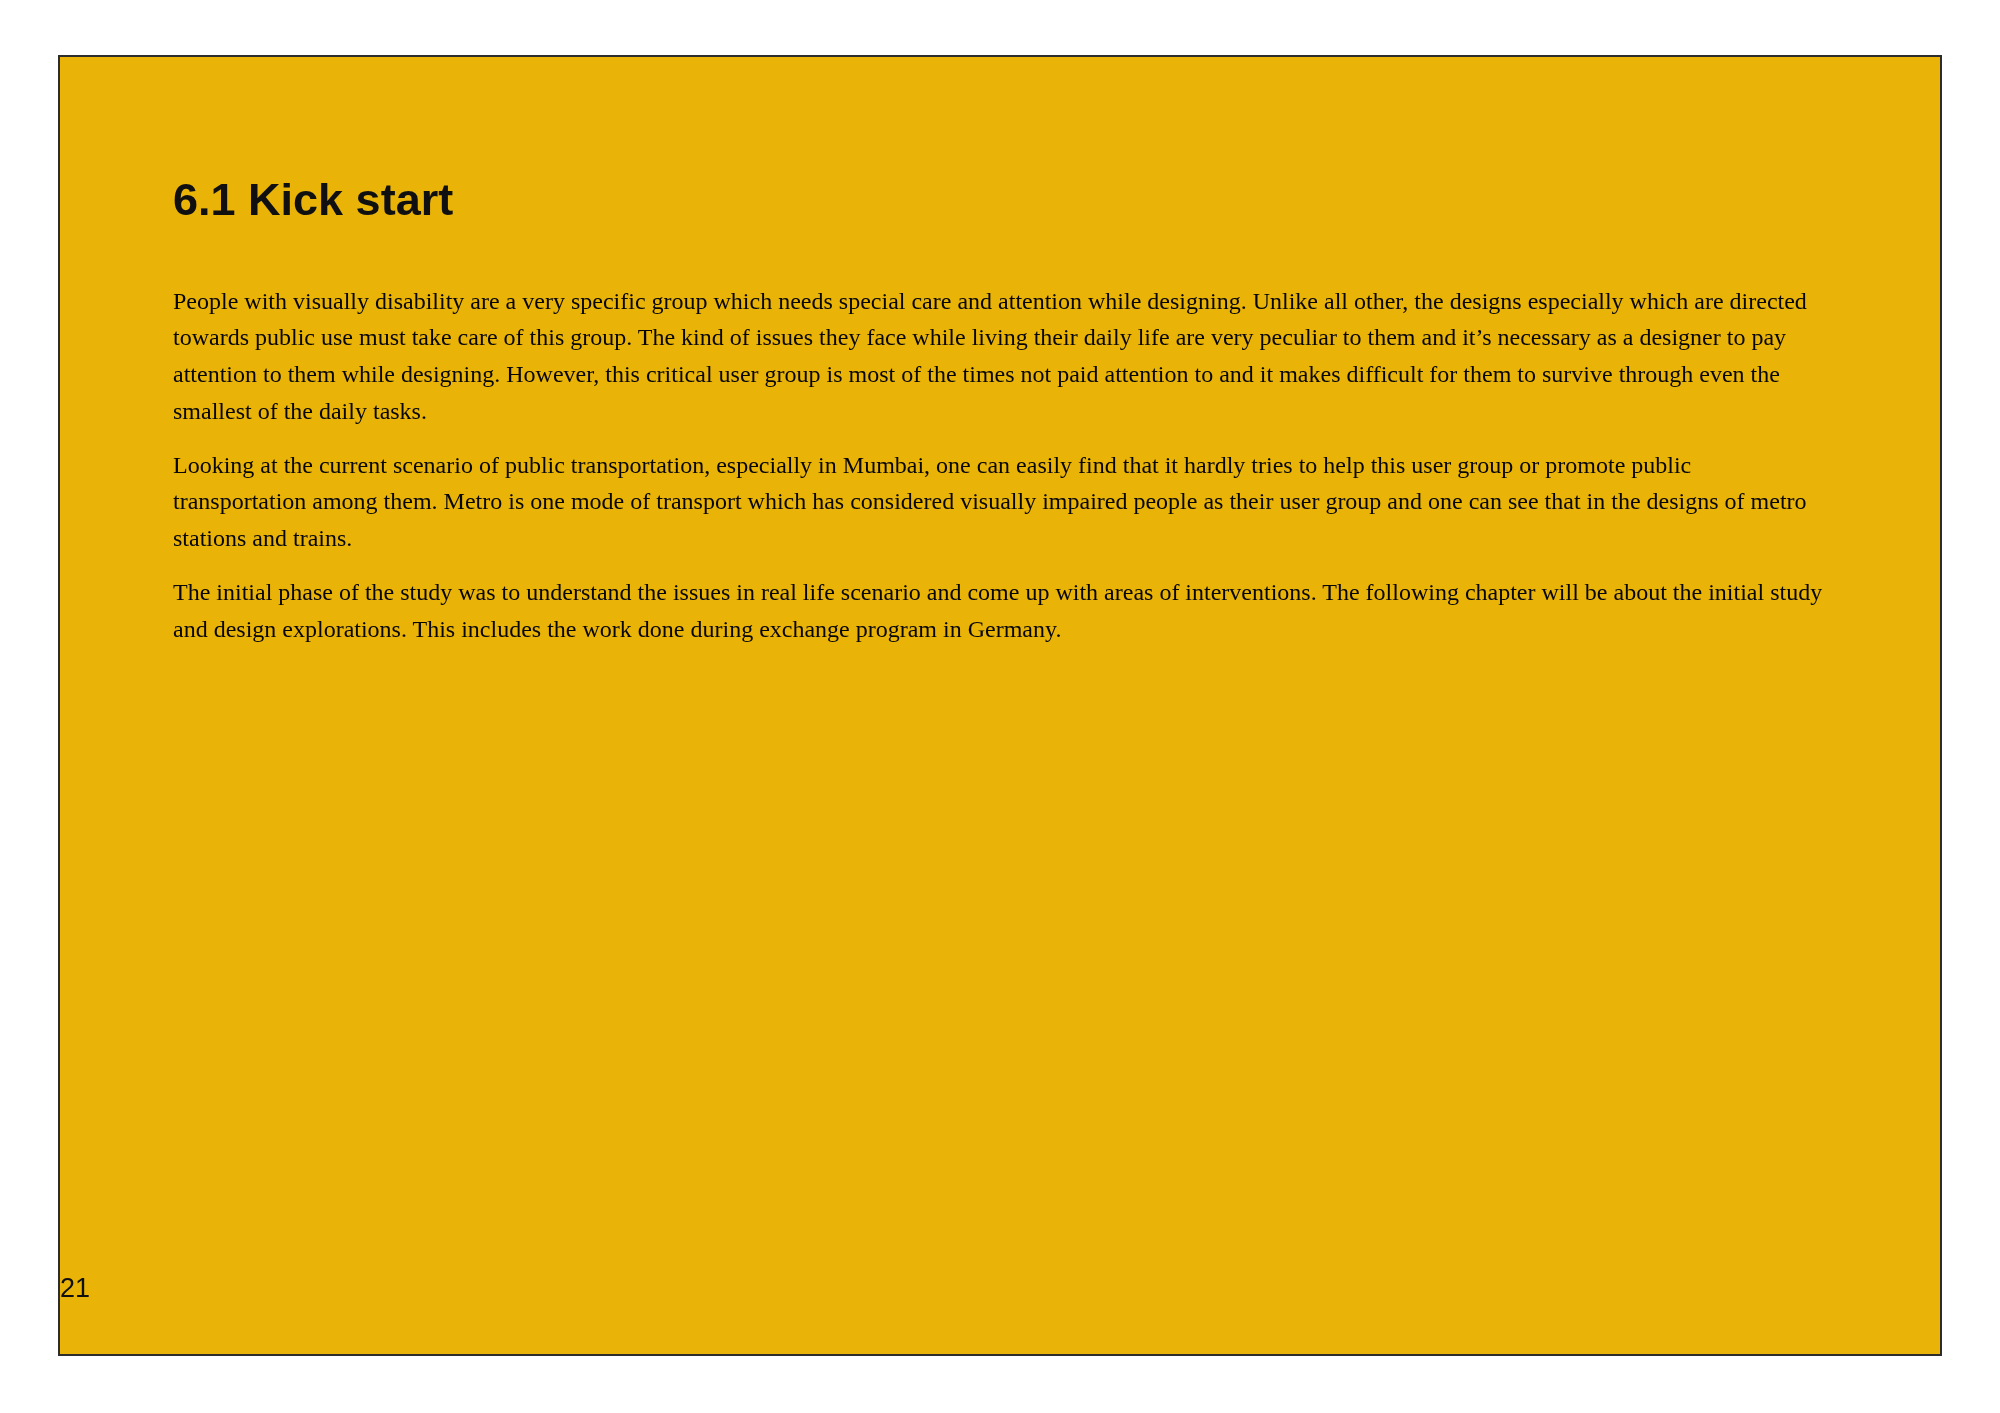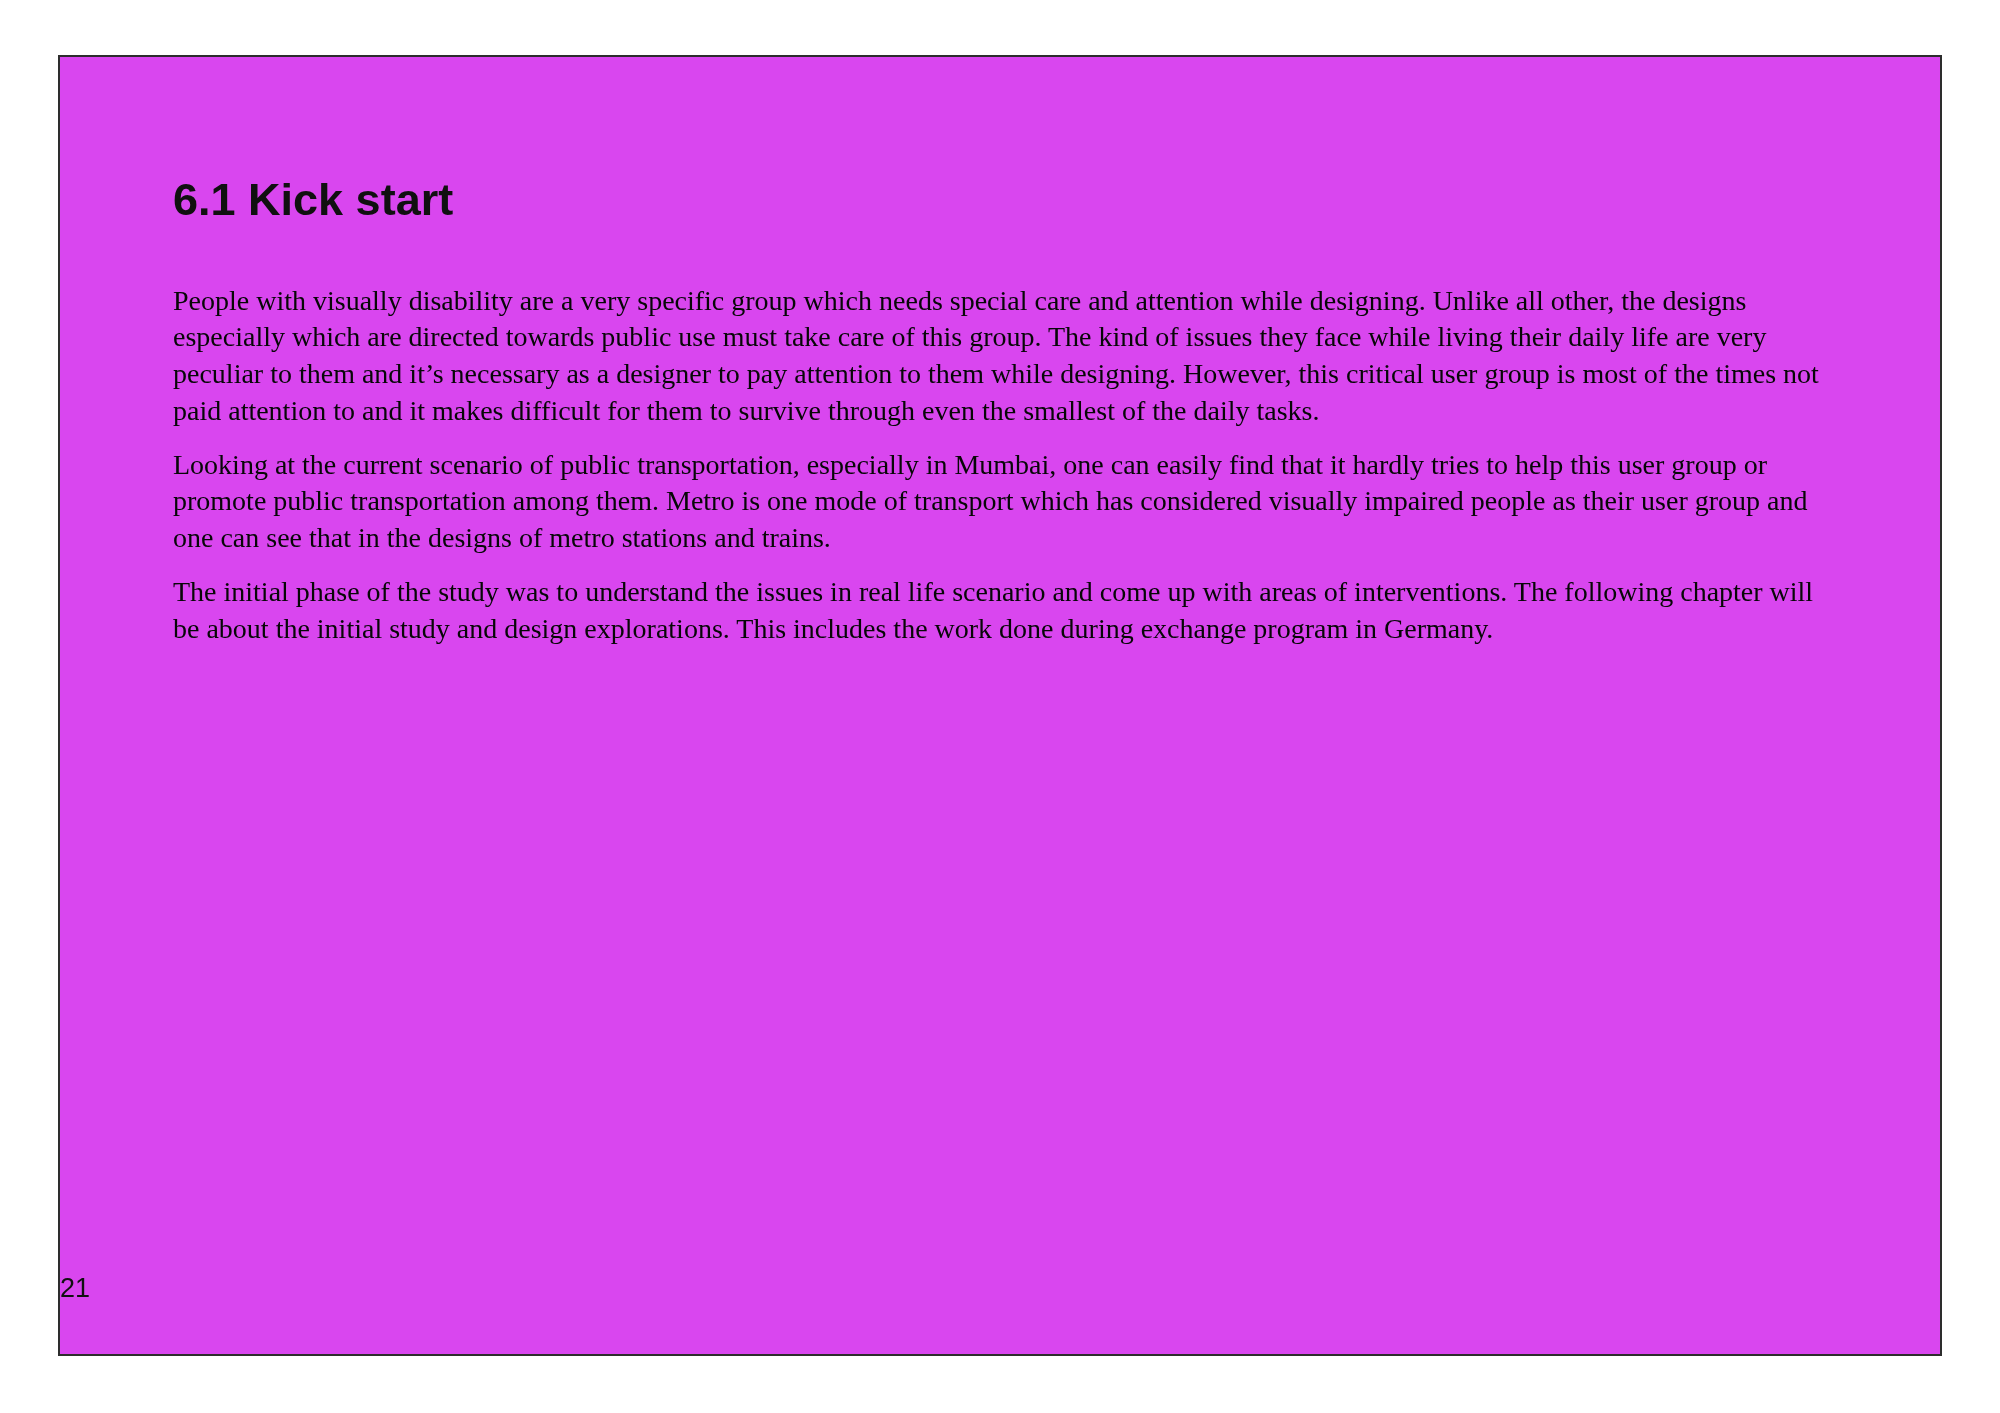--- a/index.html
+++ b/index.html
@@ -15,40 +15,40 @@
     overflow: hidden;
   }
   .page-frame {
     position: absolute;
     left: 58px;
     top: 55px;
     width: 1884px;
     height: 1301px;
     border: 2px solid #2d2d2d;
     box-sizing: border-box;
-    background: #d946ef;
+    background: #eab308;
   }
   .content {
     position: absolute;
     left: 113px;
     right: 113px;
     top: 118px;
   }
   .section-heading {
     font-family: "Liberation Sans", "DejaVu Sans", sans-serif;
     font-weight: 700;
     font-size: 45px;
     line-height: 1.1;
     color: #101010;
     margin: 0 0 58px 0;
     letter-spacing: 0px;
   }
   .body-paragraph {
     font-family: "Liberation Serif", "DejaVu Serif", serif;
-    font-size: 28px;
+    font-size: 24px;
     line-height: 36.8px;
     color: #070707;
     margin: 0 0 17px 0;
     text-align: left;
   }
   .page-number {
     position: absolute;
     left: 0;
     right: 0;
     bottom: 50px;

